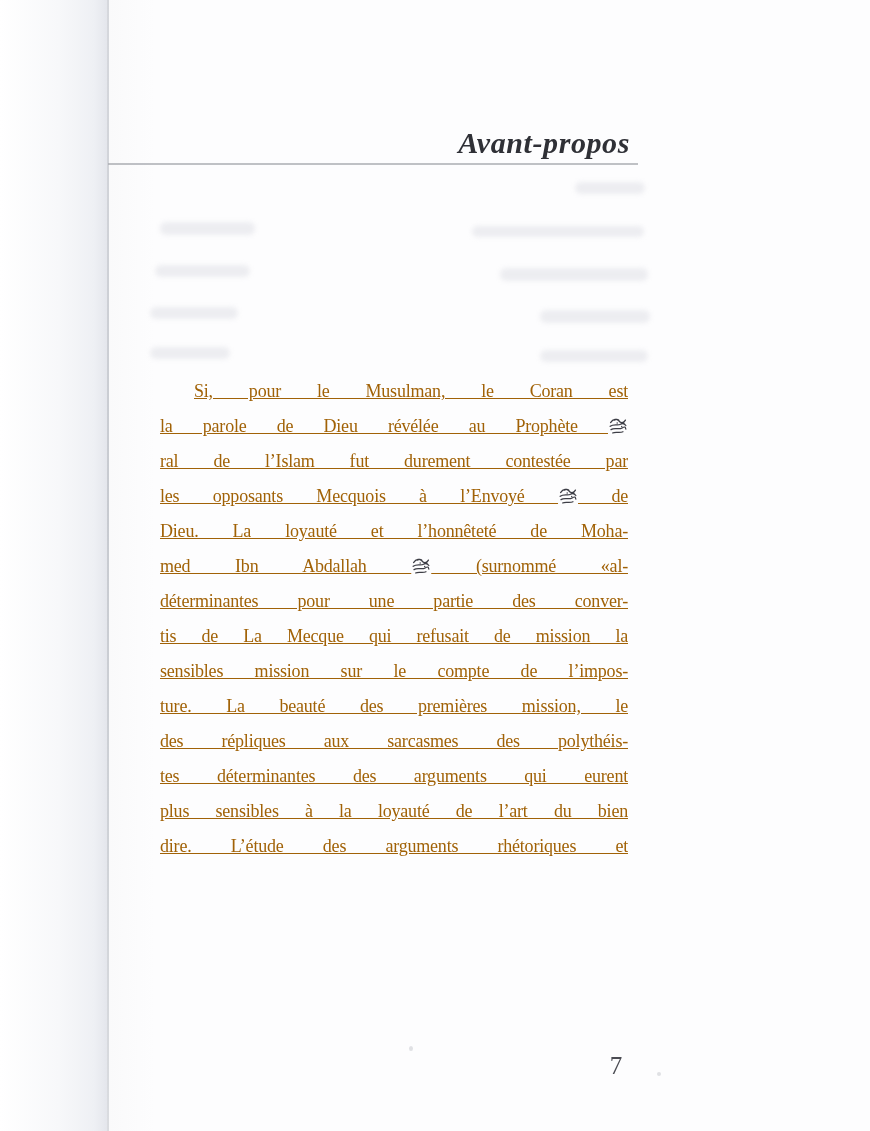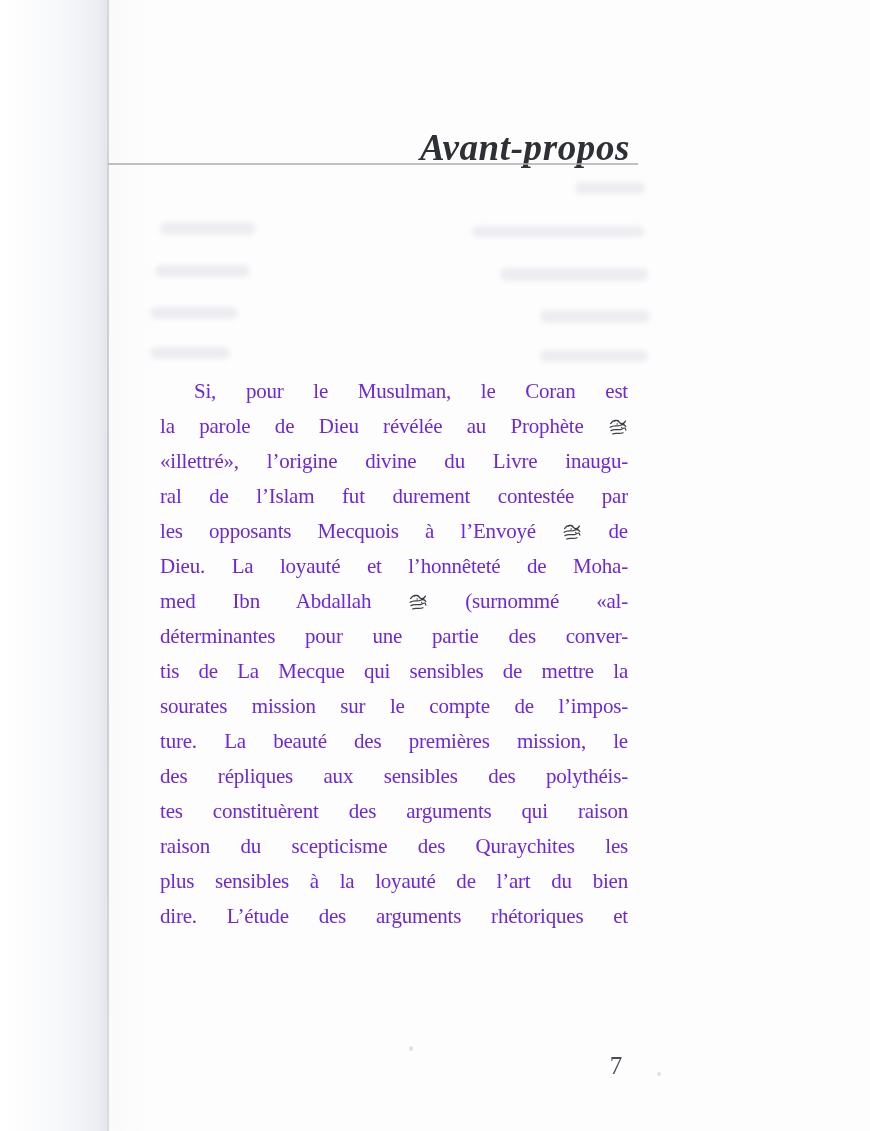--- a/index.html
+++ b/index.html
@@ -19,21 +19,21 @@
   }
   .page-surface {
     position:absolute; left:109px; top:0; width:761px; height:1131px;
     background:linear-gradient(to right,#fafafb 0%,#fdfdfe 6%,#fdfdfe 100%);
   }
 
   
   .running-head {
     position:absolute; left:109px; top:126px; width:521px;
     text-align:right; font-style:italic; font-weight:bold;
-    font-size:37px; letter-spacing:0.6px; color:#2f3036;
+    font-size:30px; letter-spacing:0.6px; color:#2f3036;
   }
   .head-rule {
     position:absolute; left:108px; top:163px; width:530px; height:2px;
     background:#aaacb2; opacity:0.75;
   }
 
   
   .bleed { position:absolute; border-radius:6px; filter:blur(2.5px); opacity:0.55;
            background:#dfe0e6; }
   .b1 { left:575px; top:182px; width:70px;  height:12px; }
@@ -42,22 +42,23 @@
   .b4 { left:155px; top:265px; width:95px;  height:12px; }
   .b5 { left:500px; top:268px; width:148px; height:13px; }
   .b6 { left:150px; top:307px; width:88px;  height:12px; }
   .b7 { left:540px; top:310px; width:110px; height:13px; }
   .b8 { left:150px; top:347px; width:80px;  height:12px; }
   .b9 { left:540px; top:350px; width:108px; height:12px; }
 
   
   .body-block {
     position:absolute; left:160px; top:374px; width:468px;
-    font-size:21px; line-height:35px; color:#6d28d9;
+    font-size:18px; line-height:35px; color:#a16207;
     letter-spacing:-0.2px;
+    text-decoration:underline;
   }
   .body-line {
     text-align:justify; text-align-last:justify;
     height:35px; overflow:hidden; white-space:normal;
   }
   .body-line.indent { padding-left:34px; }
 
   .pbuh { display:inline-block; vertical-align:-3px; line-height:0; }
   .pbuh svg { display:block; }
 
@@ -98,21 +99,20 @@
             <g fill="none" stroke="#3d3e46" stroke-width="1.5" stroke-linecap="round">
               <path d="M3 8 C6 3.5, 11 3, 13 6 S19 9, 21 5"></path>
               <path d="M2.5 12.5 C7 9, 12 12, 15 10 S20 9.5, 21.5 11.5"></path>
               <path d="M3.5 16.5 C8 13.5, 13 17, 17 14.5 S21 14, 21.5 16"></path>
               <path d="M5.5 20.5 C9 18.5, 14 21, 18 19"></path>
               <path d="M8 5 C9.5 3.8, 11.5 3.8, 13 5.2"></path>
               <circle cx="11" cy="8.6" r="0.9" fill="#3d3e46" stroke="none"></circle>
               <circle cx="16.5" cy="12.6" r="0.9" fill="#3d3e46" stroke="none"></circle>
             </g>
           </svg></span></div>
-      <div class="body-line">«illettré», l’origine divine du Livre inaugu-</div>
       <div class="body-line">ral de l’Islam fut durement contestée par</div>
       <div class="body-line">les opposants Mecquois à l’Envoyé <span class="pbuh"><svg width="20" height="19" viewBox="0 0 24 23" xmlns="http://www.w3.org/2000/svg">
             <g fill="none" stroke="#3d3e46" stroke-width="1.5" stroke-linecap="round">
               <path d="M3 8 C6 3.5, 11 3, 13 6 S19 9, 21 5"></path>
               <path d="M2.5 12.5 C7 9, 12 12, 15 10 S20 9.5, 21.5 11.5"></path>
               <path d="M3.5 16.5 C8 13.5, 13 17, 17 14.5 S21 14, 21.5 16"></path>
               <path d="M5.5 20.5 C9 18.5, 14 21, 18 19"></path>
               <path d="M8 5 C9.5 3.8, 11.5 3.8, 13 5.2"></path>
               <circle cx="11" cy="8.6" r="0.9" fill="#3d3e46" stroke="none"></circle>
               <circle cx="16.5" cy="12.6" r="0.9" fill="#3d3e46" stroke="none"></circle>
@@ -124,26 +124,25 @@
               <path d="M3 8 C6 3.5, 11 3, 13 6 S19 9, 21 5"></path>
               <path d="M2.5 12.5 C7 9, 12 12, 15 10 S20 9.5, 21.5 11.5"></path>
               <path d="M3.5 16.5 C8 13.5, 13 17, 17 14.5 S21 14, 21.5 16"></path>
               <path d="M5.5 20.5 C9 18.5, 14 21, 18 19"></path>
               <path d="M8 5 C9.5 3.8, 11.5 3.8, 13 5.2"></path>
               <circle cx="11" cy="8.6" r="0.9" fill="#3d3e46" stroke="none"></circle>
               <circle cx="16.5" cy="12.6" r="0.9" fill="#3d3e46" stroke="none"></circle>
             </g>
           </svg></span> (surnommé «al-</div>
       <div class="body-line">déterminantes pour une partie des conver-</div>
-      <div class="body-line">tis de La Mecque qui sensibles de mettre la</div>
-      <div class="body-line">sourates mission sur le compte de l’impos-</div>
+      <div class="body-line">tis de La Mecque qui refusait de mission la</div>
+      <div class="body-line">sensibles mission sur le compte de l’impos-</div>
       <div class="body-line">ture. La beauté des premières mission, le</div>
-      <div class="body-line">des répliques aux sensibles des polythéis-</div>
-      <div class="body-line">tes constituèrent des arguments qui raison</div>
-      <div class="body-line">raison du scepticisme des Quraychites les</div>
+      <div class="body-line">des répliques aux sarcasmes des polythéis-</div>
+      <div class="body-line">tes déterminantes des arguments qui eurent</div>
       <div class="body-line">plus sensibles à la loyauté de l’art du bien</div>
       <div class="body-line">dire. L’étude des arguments rhétoriques et</div>
     </div>
 
   <div class="folio">7</div>
 
   <div class="speck s1"></div>
   <div class="speck s2"></div>
 </div>
 

